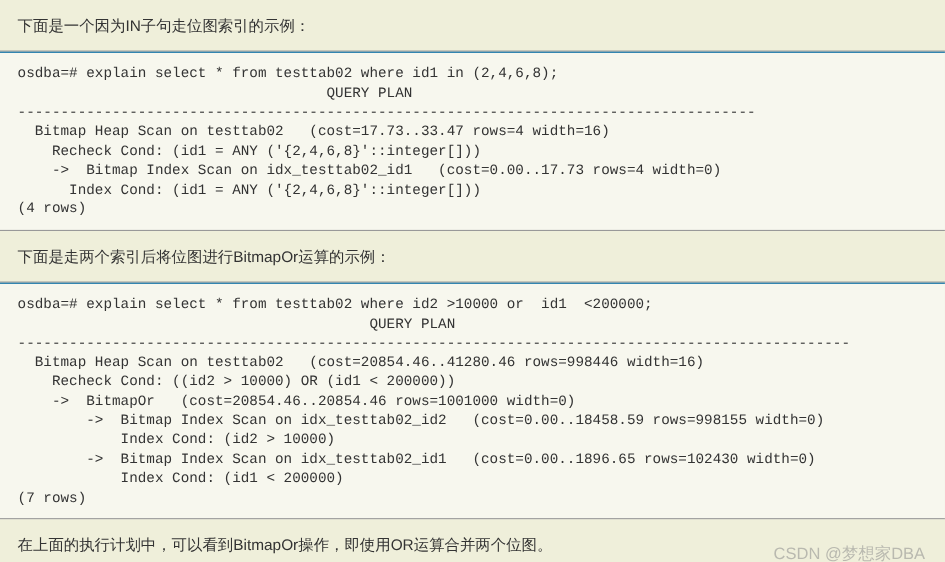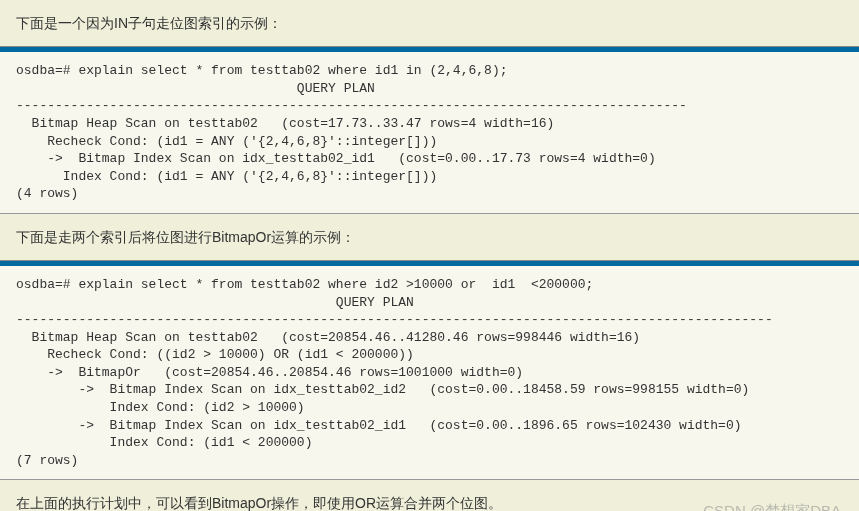--- a/index.html
+++ b/index.html
@@ -11,21 +11,21 @@
     color: #333;
     width: 859px;
     position: relative;
   }
   .prose {
     padding: 12px 16px;
     line-height: 1.6;
   }
   .codeblock {
     background: #f7f7ee;
-    border-top: 5px solid #0369a1;
+    border-top: 1px solid #0369a1;
     border-bottom: 1px solid #999;
     padding: 10px 16px 10px 16px;
     font-family: "Courier New", monospace;
     font-size: 13px;
     white-space: pre;
     color: #333;
     line-height: 1.35;
     overflow: hidden;
   }
   .hr-line {

